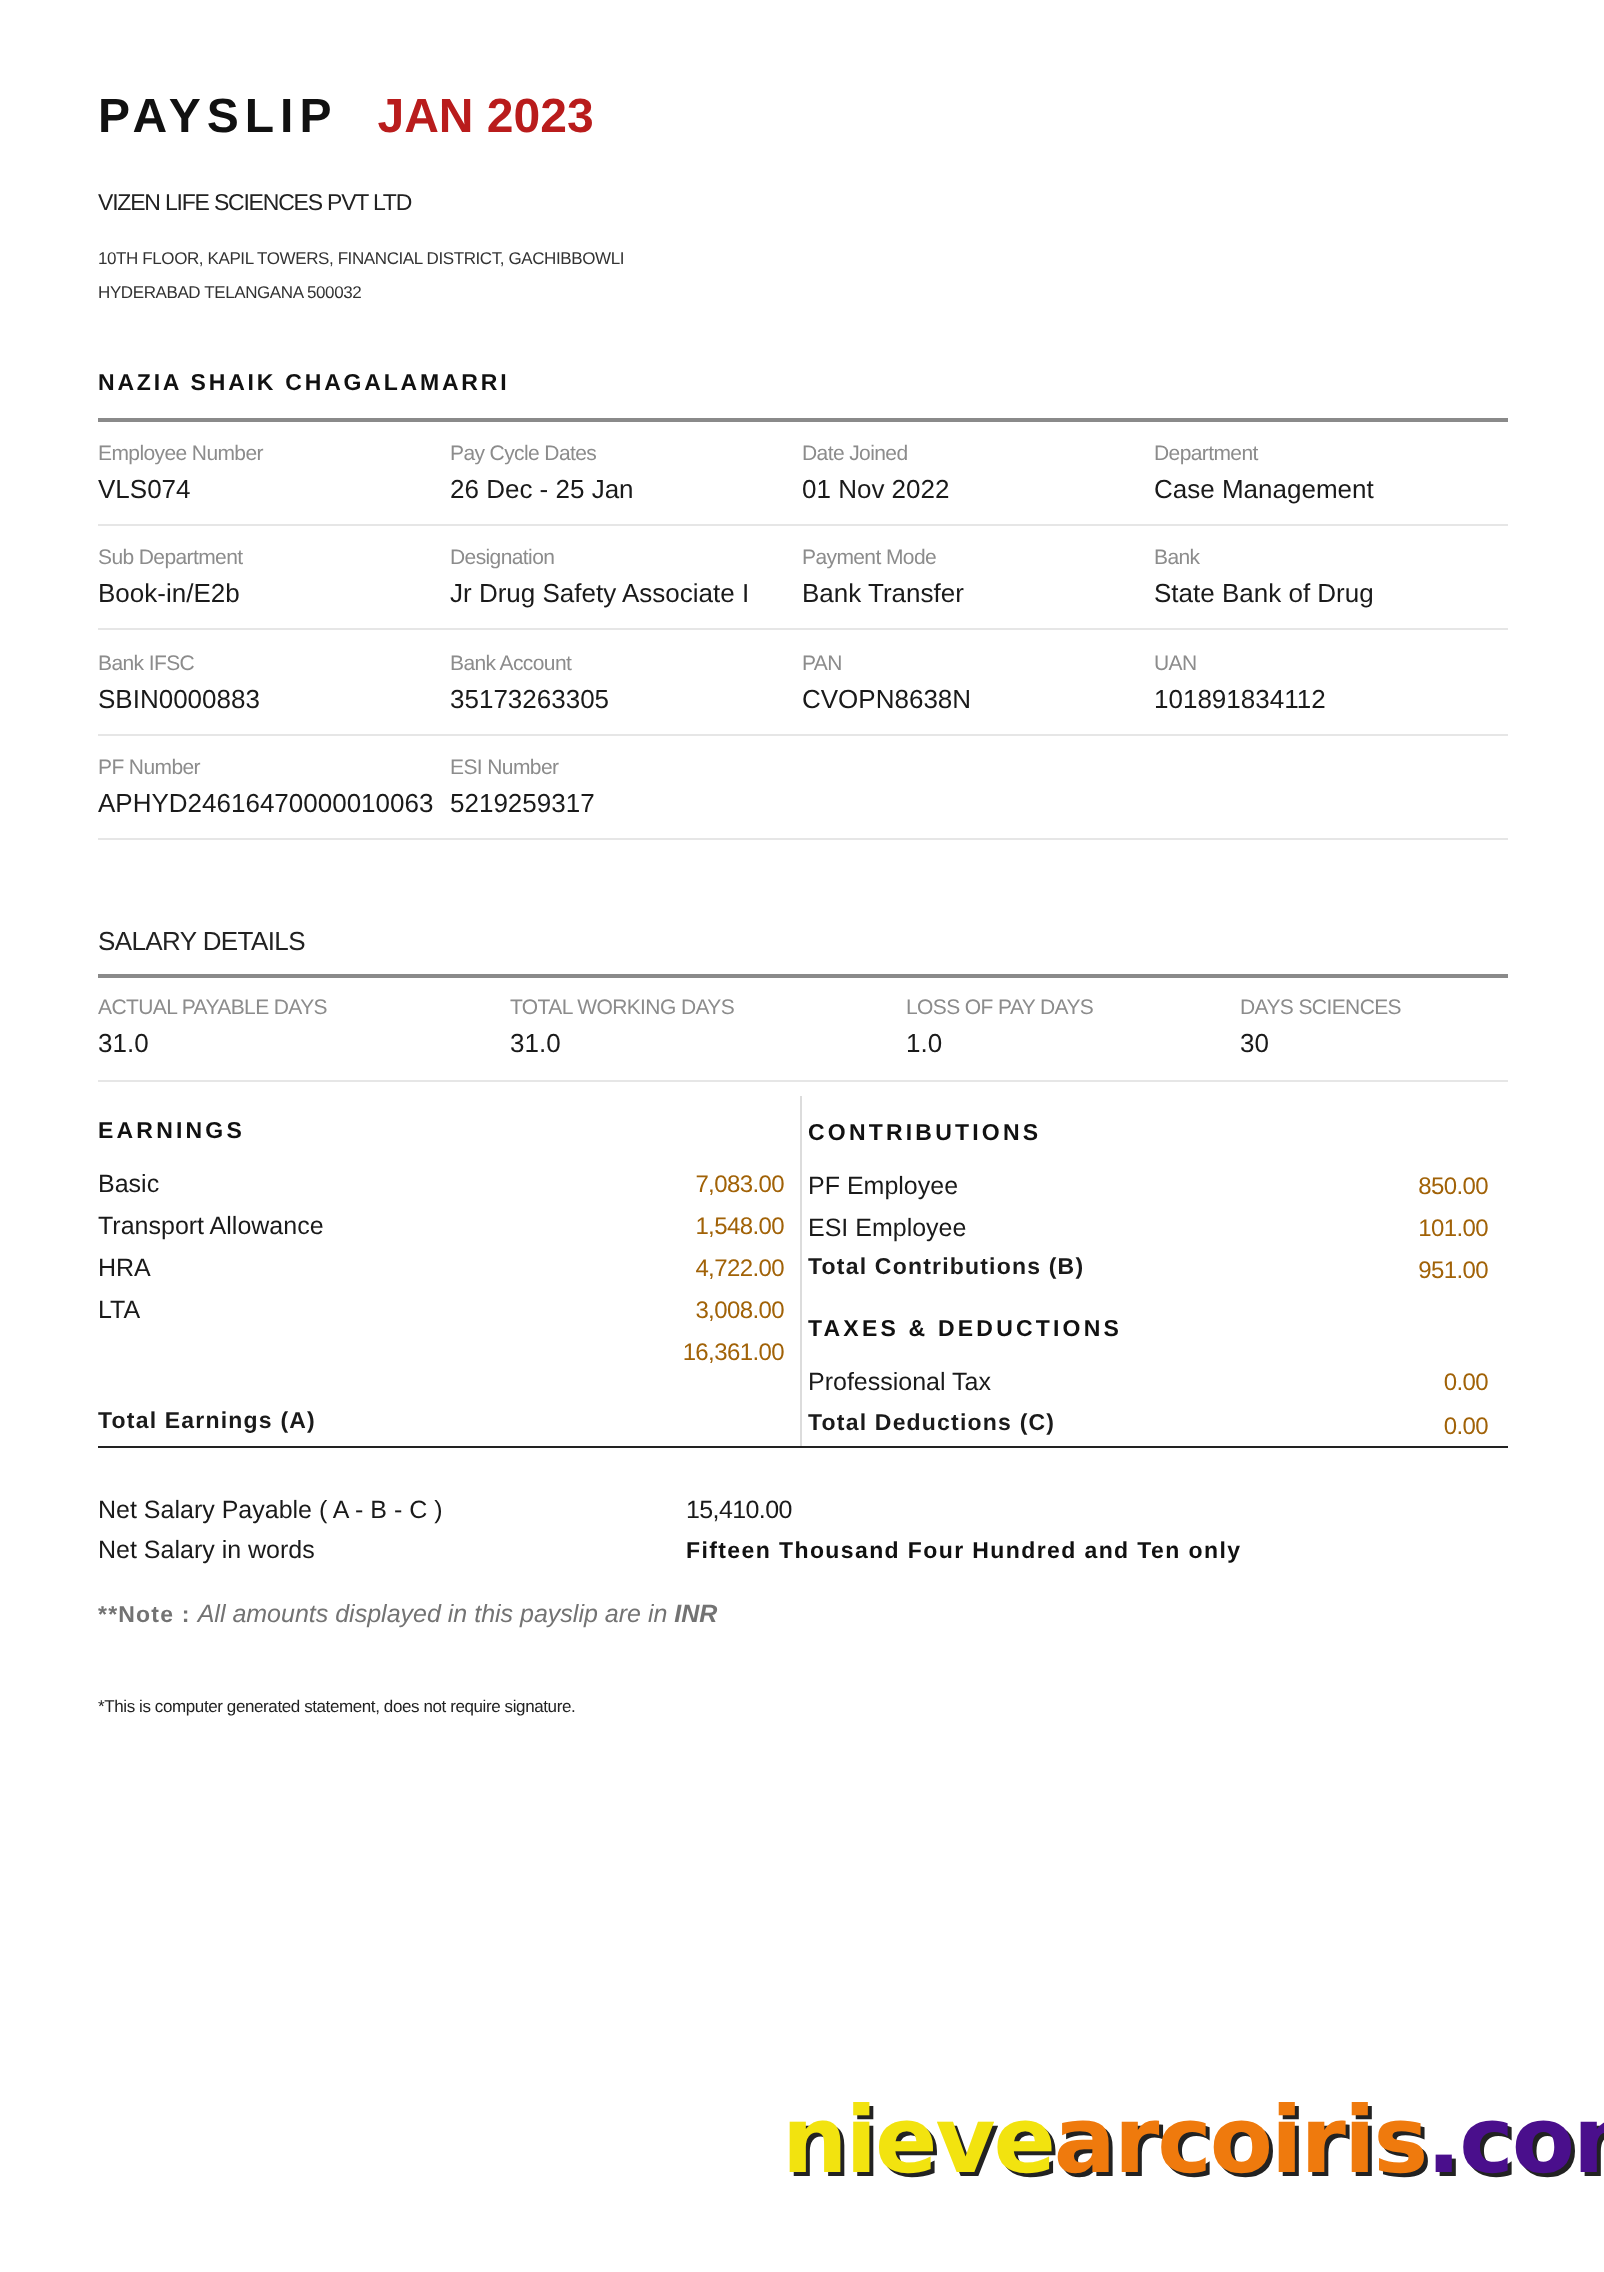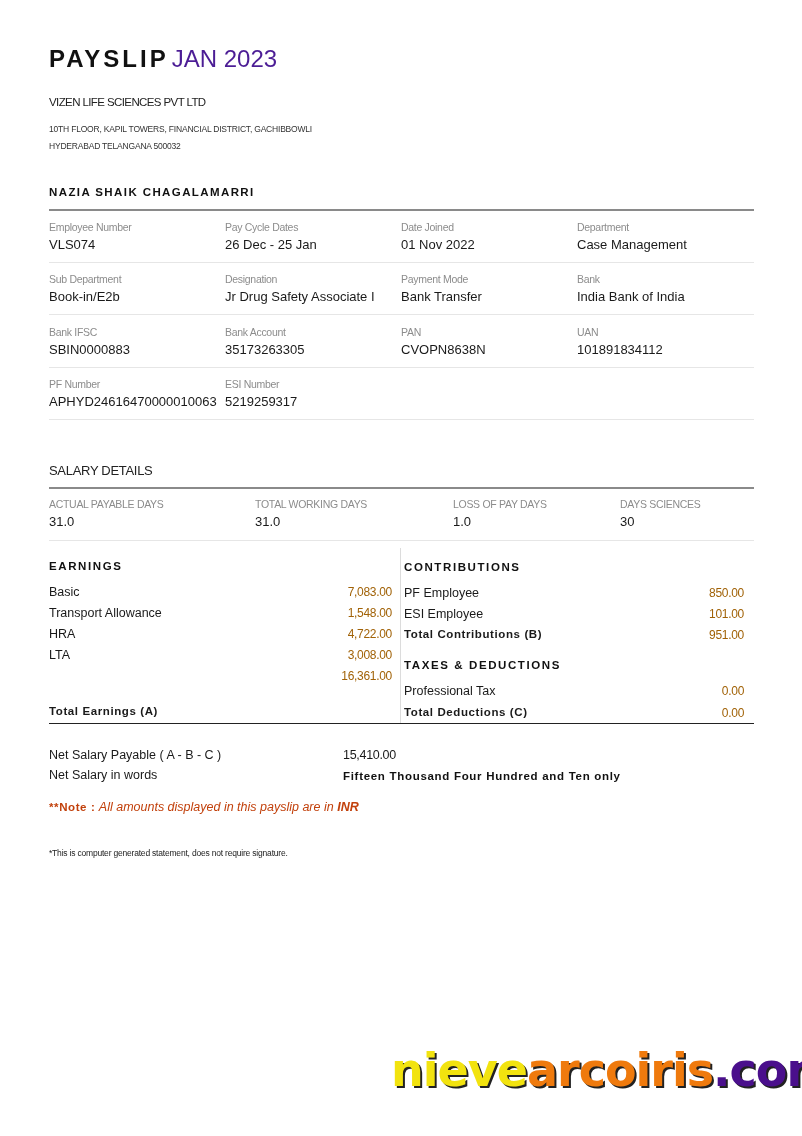--- a/index.html
+++ b/index.html
@@ -3,42 +3,42 @@
   <meta charset="utf-8">
   <style>
     html, body { margin: 0; padding: 0; background: #ffffff; }
     body {
       width: 802px; height: 1136px; position: relative; overflow: hidden;
       font-family: "Liberation Sans", sans-serif; color: #1a1a1a;
     }
     .page { position: absolute; left: 49px; top: 0; width: 705px; }
     .title { position: absolute; top: 45px; left: 0; font-size: 24px; white-space: nowrap; }
     .title .bold { font-weight: bold; letter-spacing: 3px; color: #111; }
-    .title .light { color: #4c1d95; font-weight: normal; margin-left: 3px; }
+    .title .light { color: #b91c1c; font-weight: bold; margin-left: 20px; }
     .company { position: absolute; top: 96px; left: 0; font-size: 11.5px; letter-spacing: -0.6px; color: #222; }
     .addr { position: absolute; left: 0; font-size: 8.5px; letter-spacing: -0.2px; color: #333; }
     .addr1 { top: 124px; }
     .addr2 { top: 141px; }
     .emp-name { position: absolute; top: 186px; left: 0; font-size: 11.5px; font-weight: bold; letter-spacing: 1.4px; color: #111; }
     .thick-rule { position: absolute; left: 0; width: 705px; height: 2px; background: #8a8a8a; }
     .thin-rule { position: absolute; left: 0; width: 705px; height: 1px; background: #e6e6e6; }
     .field { position: absolute; }
     .field .lbl { font-size: 10.5px; color: #8c8c8c; letter-spacing: -0.3px; line-height: 13px; white-space: nowrap; }
     .field .val { font-size: 13px; color: #1a1a1a; line-height: 17px; margin-top: 2px; white-space: nowrap; }
     .section-title { position: absolute; top: 463px; left: 0; font-size: 13px; color: #222; letter-spacing: -0.3px; }
     .sfield .lbl { text-transform: none; }
     .heading-bold { position: absolute; font-size: 11.5px; font-weight: bold; letter-spacing: 1.6px; color: #111; }
     .row { position: absolute; font-size: 12.5px; color: #1a1a1a; white-space: nowrap; }
     .row.bold { font-weight: bold; letter-spacing: 0.6px; font-size: 11.5px; }
     .amt { position: absolute; font-size: 12px; color: #a16207; text-align: right; letter-spacing: -0.3px; }
     .vdivider { position: absolute; left: 351px; top: 548px; width: 1px; height: 176px; background: #dcdcdc; }
     .bottom-rule { position: absolute; left: 0; top: 723px; width: 705px; height: 1px; background: #222; }
     .net-row { position: absolute; font-size: 12.5px; color: #1a1a1a; white-space: nowrap; }
     .net-words { position: absolute; font-size: 11.5px; font-weight: bold; letter-spacing: 0.7px; color: #111; white-space: nowrap; }
-    .note { position: absolute; top: 800px; left: 0; font-size: 12.5px; color: #c2410c; white-space: nowrap; }
+    .note { position: absolute; top: 800px; left: 0; font-size: 12.5px; color: #737373; white-space: nowrap; }
     .note .nb { font-weight: bold; letter-spacing: 0.6px; font-size: 11.5px; }
     .note .ni { font-style: italic; }
     .note .nbi { font-style: italic; font-weight: bold; }
     .footer-note { position: absolute; top: 848px; left: 0; font-size: 8.5px; color: #222; letter-spacing: -0.2px; white-space: nowrap; }
     .watermark { position: absolute; left: 344px; top: 1040px; font-family: "DejaVu Sans", sans-serif; font-weight: bold; font-size: 46px; letter-spacing: -1px; white-space: nowrap; line-height: 60px; }
     .watermark span { text-shadow: 2px 2px 0 #222; }
     .wm-a { color: #f2e30f; margin-left: 47px; }
     .wm-b { color: #ef7a0d; }
     .wm-c { color: #4a0f8c; }
   </style>
@@ -82,21 +82,21 @@
   <div class="field" style="left:176px; top:273px;">
     <div class="lbl">Designation</div>
     <div class="val">Jr Drug Safety Associate I</div>
   </div>
   <div class="field" style="left:352px; top:273px;">
     <div class="lbl">Payment Mode</div>
     <div class="val">Bank Transfer</div>
   </div>
   <div class="field" style="left:528px; top:273px;">
     <div class="lbl">Bank</div>
-    <div class="val">India Bank of India</div>
+    <div class="val">State Bank of Drug</div>
   </div>
   <div class="thin-rule" style="top:314px;"></div>
 
   <div class="field" style="left:0; top:326px;">
     <div class="lbl">Bank IFSC</div>
     <div class="val">SBIN0000883</div>
   </div>
   <div class="field" style="left:176px; top:326px;">
     <div class="lbl">Bank Account</div>
     <div class="val">35173263305</div>

